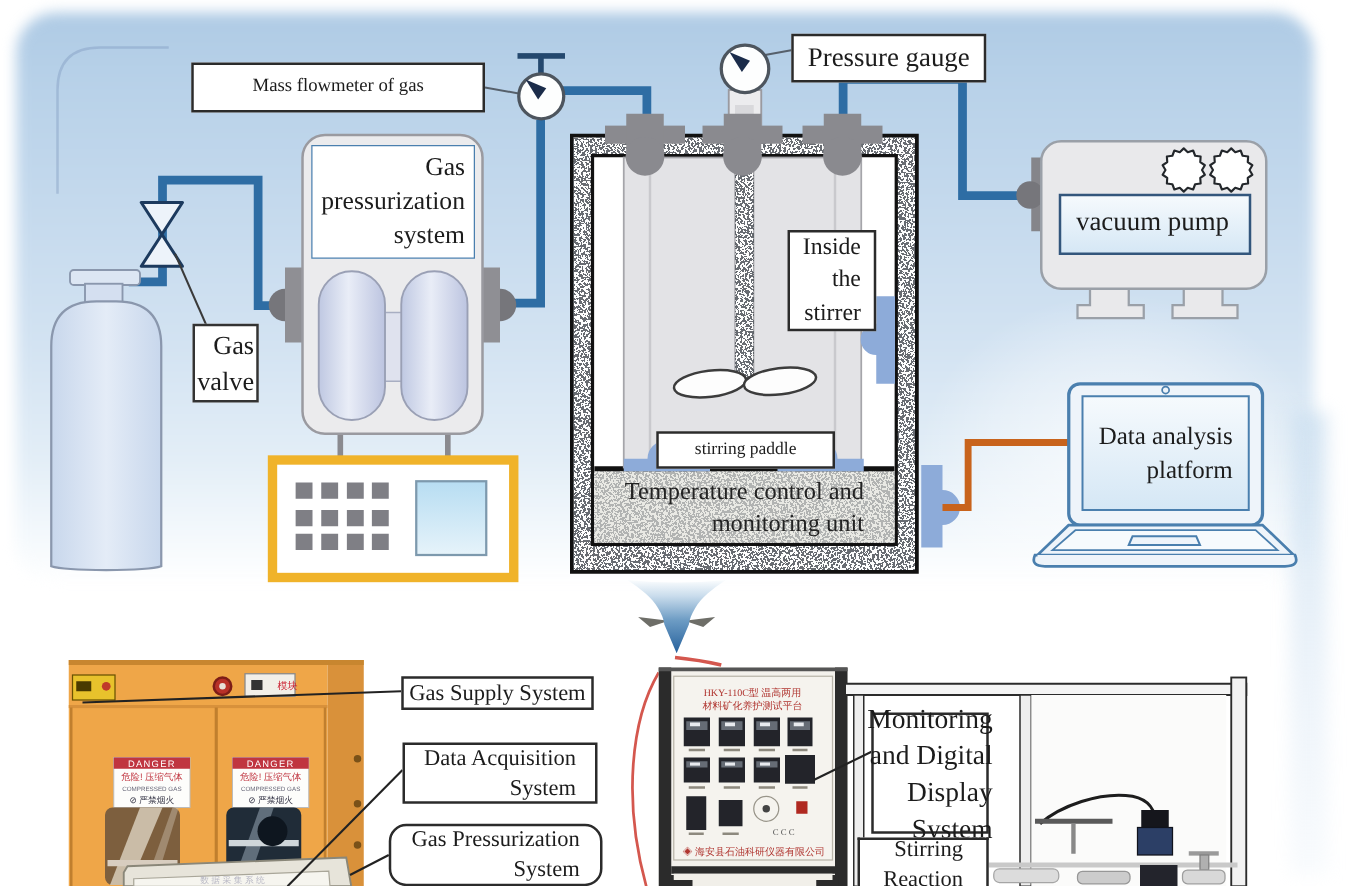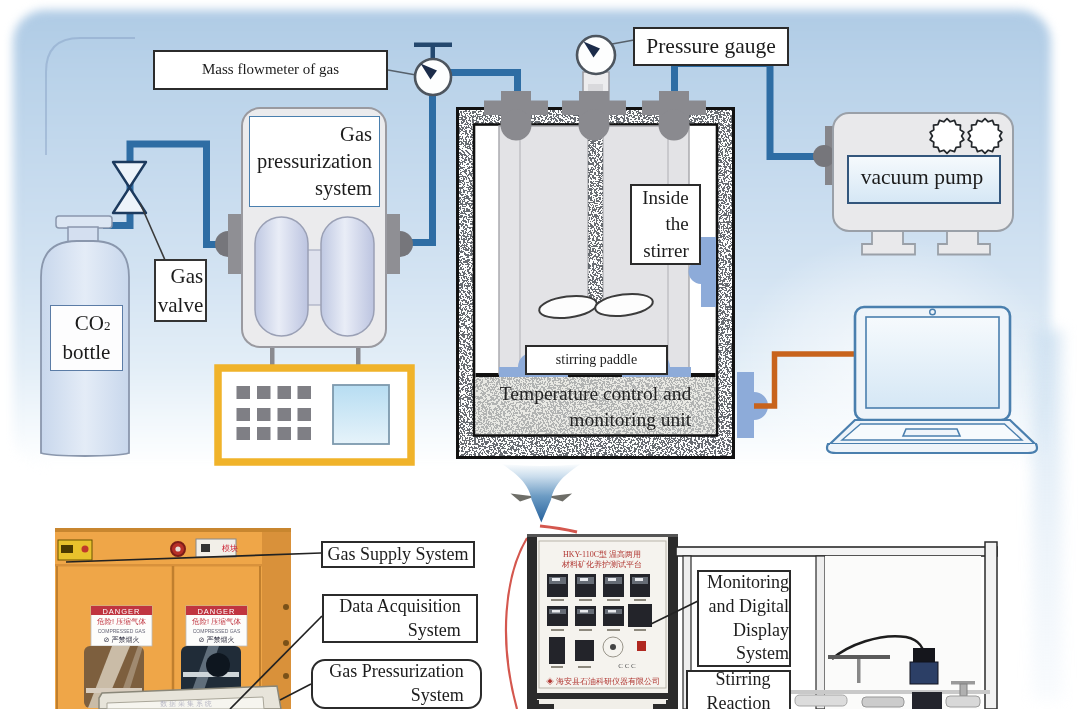--- a/index.html
+++ b/index.html
@@ -360,27 +360,25 @@
 <line x1="698" y1="601" x2="651" y2="624" stroke="#222" stroke-width="1.7"></line>
 <rect x="536" y="700" width="17" height="9" fill="#2b2b2b"></rect>
 <rect x="654" y="700" width="17" height="9" fill="#2b2b2b"></rect>
 <rect x="539" y="699" width="127" height="10" fill="#f1efe9"></rect>
 <rect x="536" y="704" width="18" height="5" fill="#2b2b2b"></rect>
 <rect x="653" y="704" width="18" height="5" fill="#2b2b2b"></rect>
 </svg>
 
 <div class="lab" style="left:153px;top:50px;width:231px;height:36px;font-size:15px;">Mass flowmeter of gas</div>
 <div class="lab" style="left:633px;top:27px;width:152px;height:35px;font-size:21.5px;">Pressure gauge</div>
-<div class="lab" style="left:50px;top:305px;width:71px;height:64px;font-size:21px;line-height:1.4;border:1.6px solid #5b7ca6;background:#fdfdfe;">
-      <div>CO<span style="font-size:0.62em;">2</span><br>bottle</div>
-    </div>
 <div class="lab" style="left:154px;top:259px;width:49px;height:59px;font-size:21px;line-height:1.35;border-color:#333;">Gas<br>valve</div>
 <div class="lab" style="left:249px;top:116px;width:129px;height:89px;font-size:20.5px;border:1.6px solid #4a7fae;">Gas<br>pressurization<br>system</div>
 <div class="lab" style="left:630px;top:184px;width:67px;height:77px;font-size:19px;line-height:1.38;">Inside<br>the<br>stirrer</div>
 <div class="lab" style="left:525px;top:320px;width:139px;height:26px;font-size:14px;margin-top:25px;">stirring paddle</div>
 <div class="lab" style="left:848px;top:156px;width:148px;height:43px;font-size:21.5px;background:transparent;border:none;">vacuum pump</div>
 <div class="lab" style="left:476px;top:380px;width:239px;height:54px;font-size:19.5px;background:transparent;border:none;color:#222;">Temperature control and<br>monitoring unit</div>
+<div class="lab" style="left:866px;top:317px;width:133px;height:91px;font-size:20px;background:transparent;border:none;">Data analysis<br>platform</div>
 <div class="lab" style="left:321px;top:541px;width:150px;height:23px;font-size:18px;">Gas Supply System</div>
 <div class="lab" style="left:322px;top:594px;width:152px;height:45px;font-size:18px;">Data Acquisition<br>System</div>
 <div class="lab" style="left:311px;top:659px;width:167px;height:46px;font-size:18px;border-radius:14px;">Gas Pressurization<br>System</div>
-<div class="lab" style="left:697px;top:570px;width:90px;height:93px;font-size:18px;">Monitoring and Digital Display System</div>
+<div class="lab" style="left:697px;top:570px;width:90px;height:93px;font-size:22px;">Monitoring and Digital Display System</div>
 <div class="lab" style="left:686px;top:670px;width:101px;height:39px;font-size:18px;border-bottom:none;">Stirring<br>Reaction</div>
 </div>
 
 </body></html>

